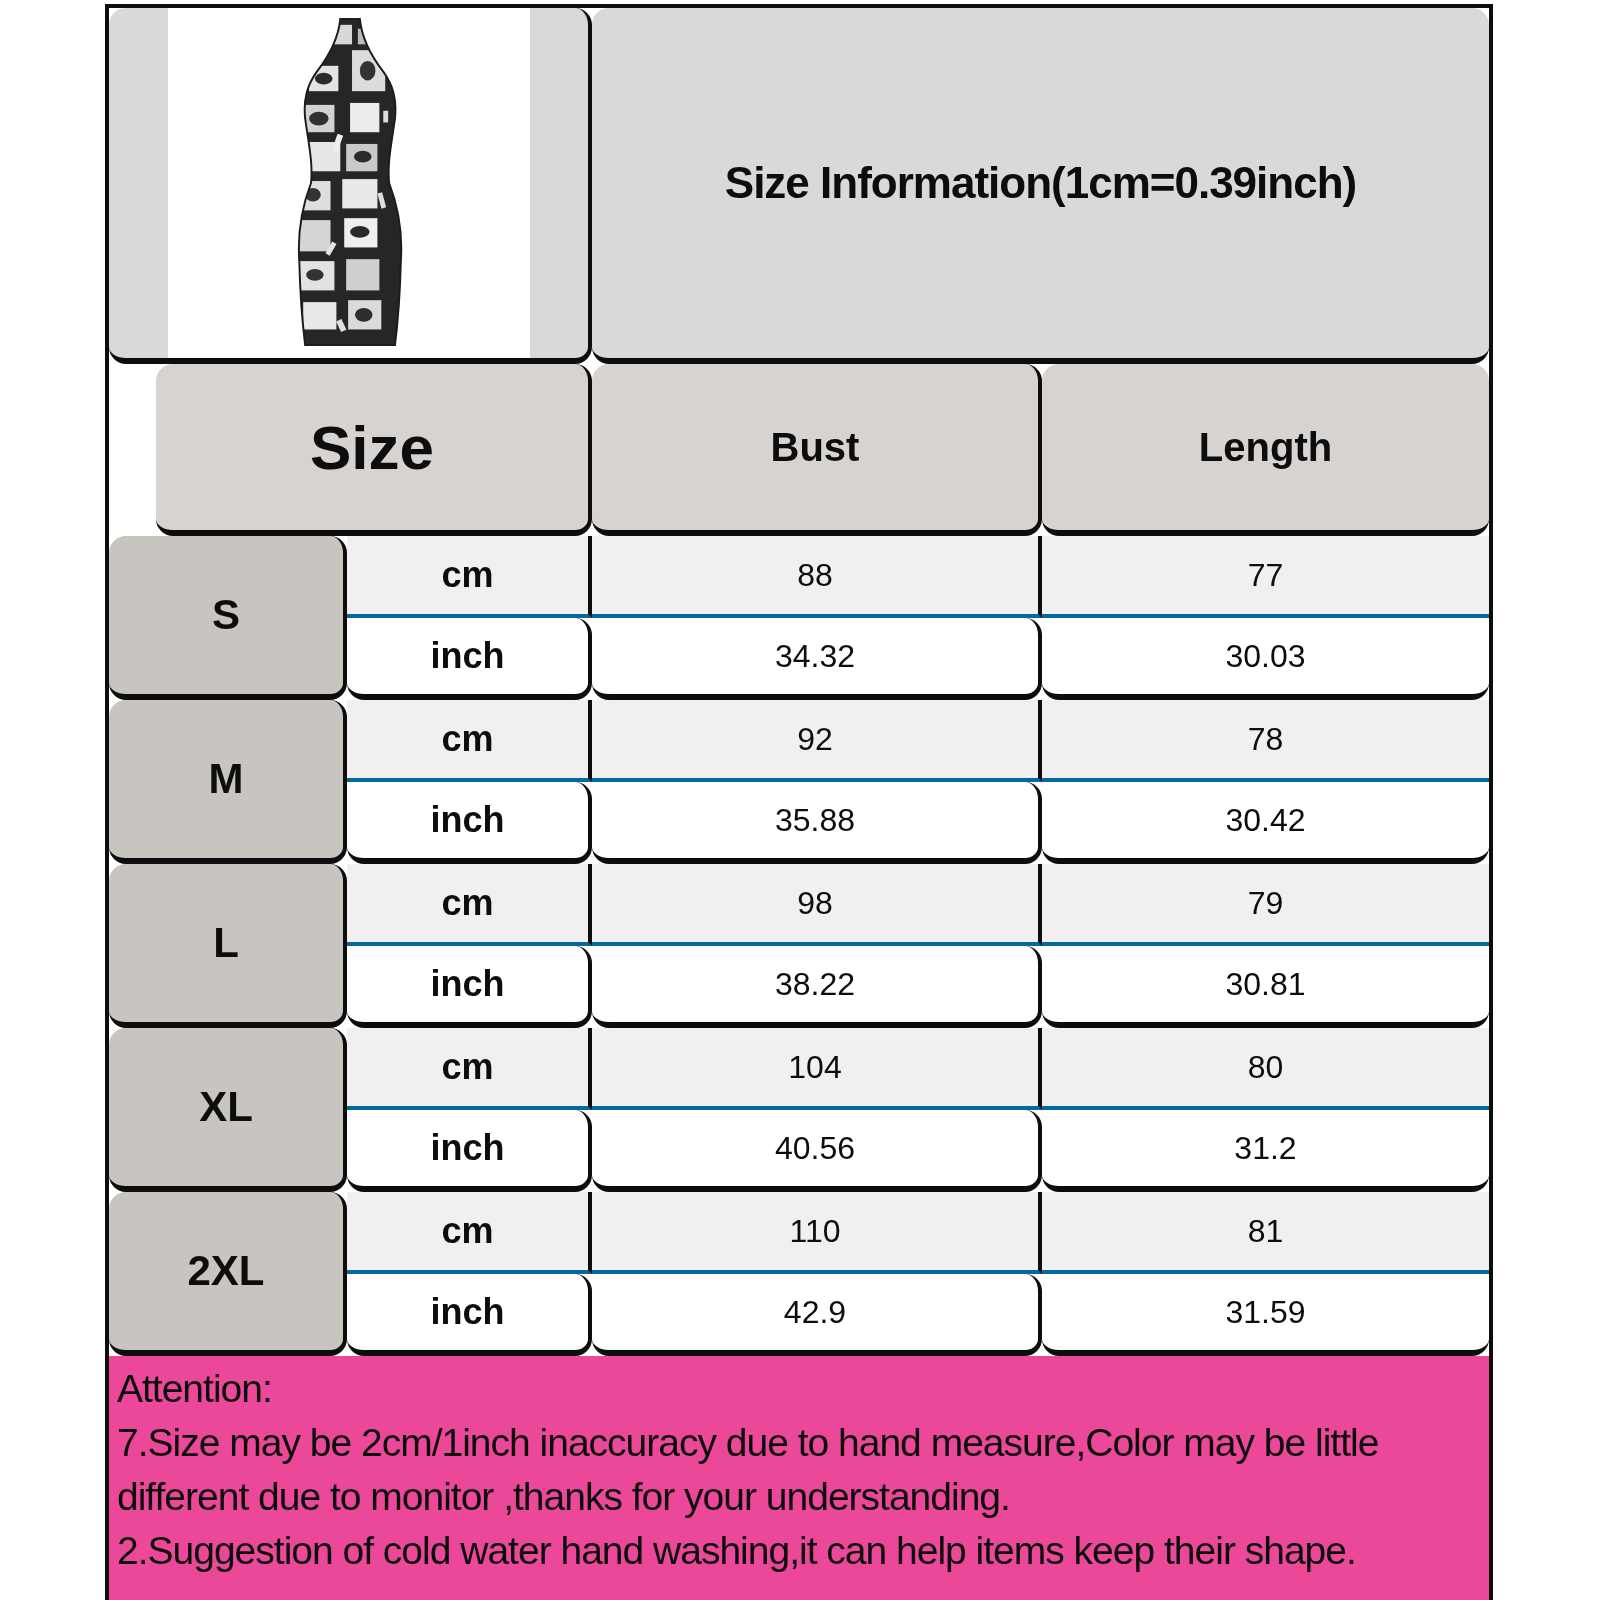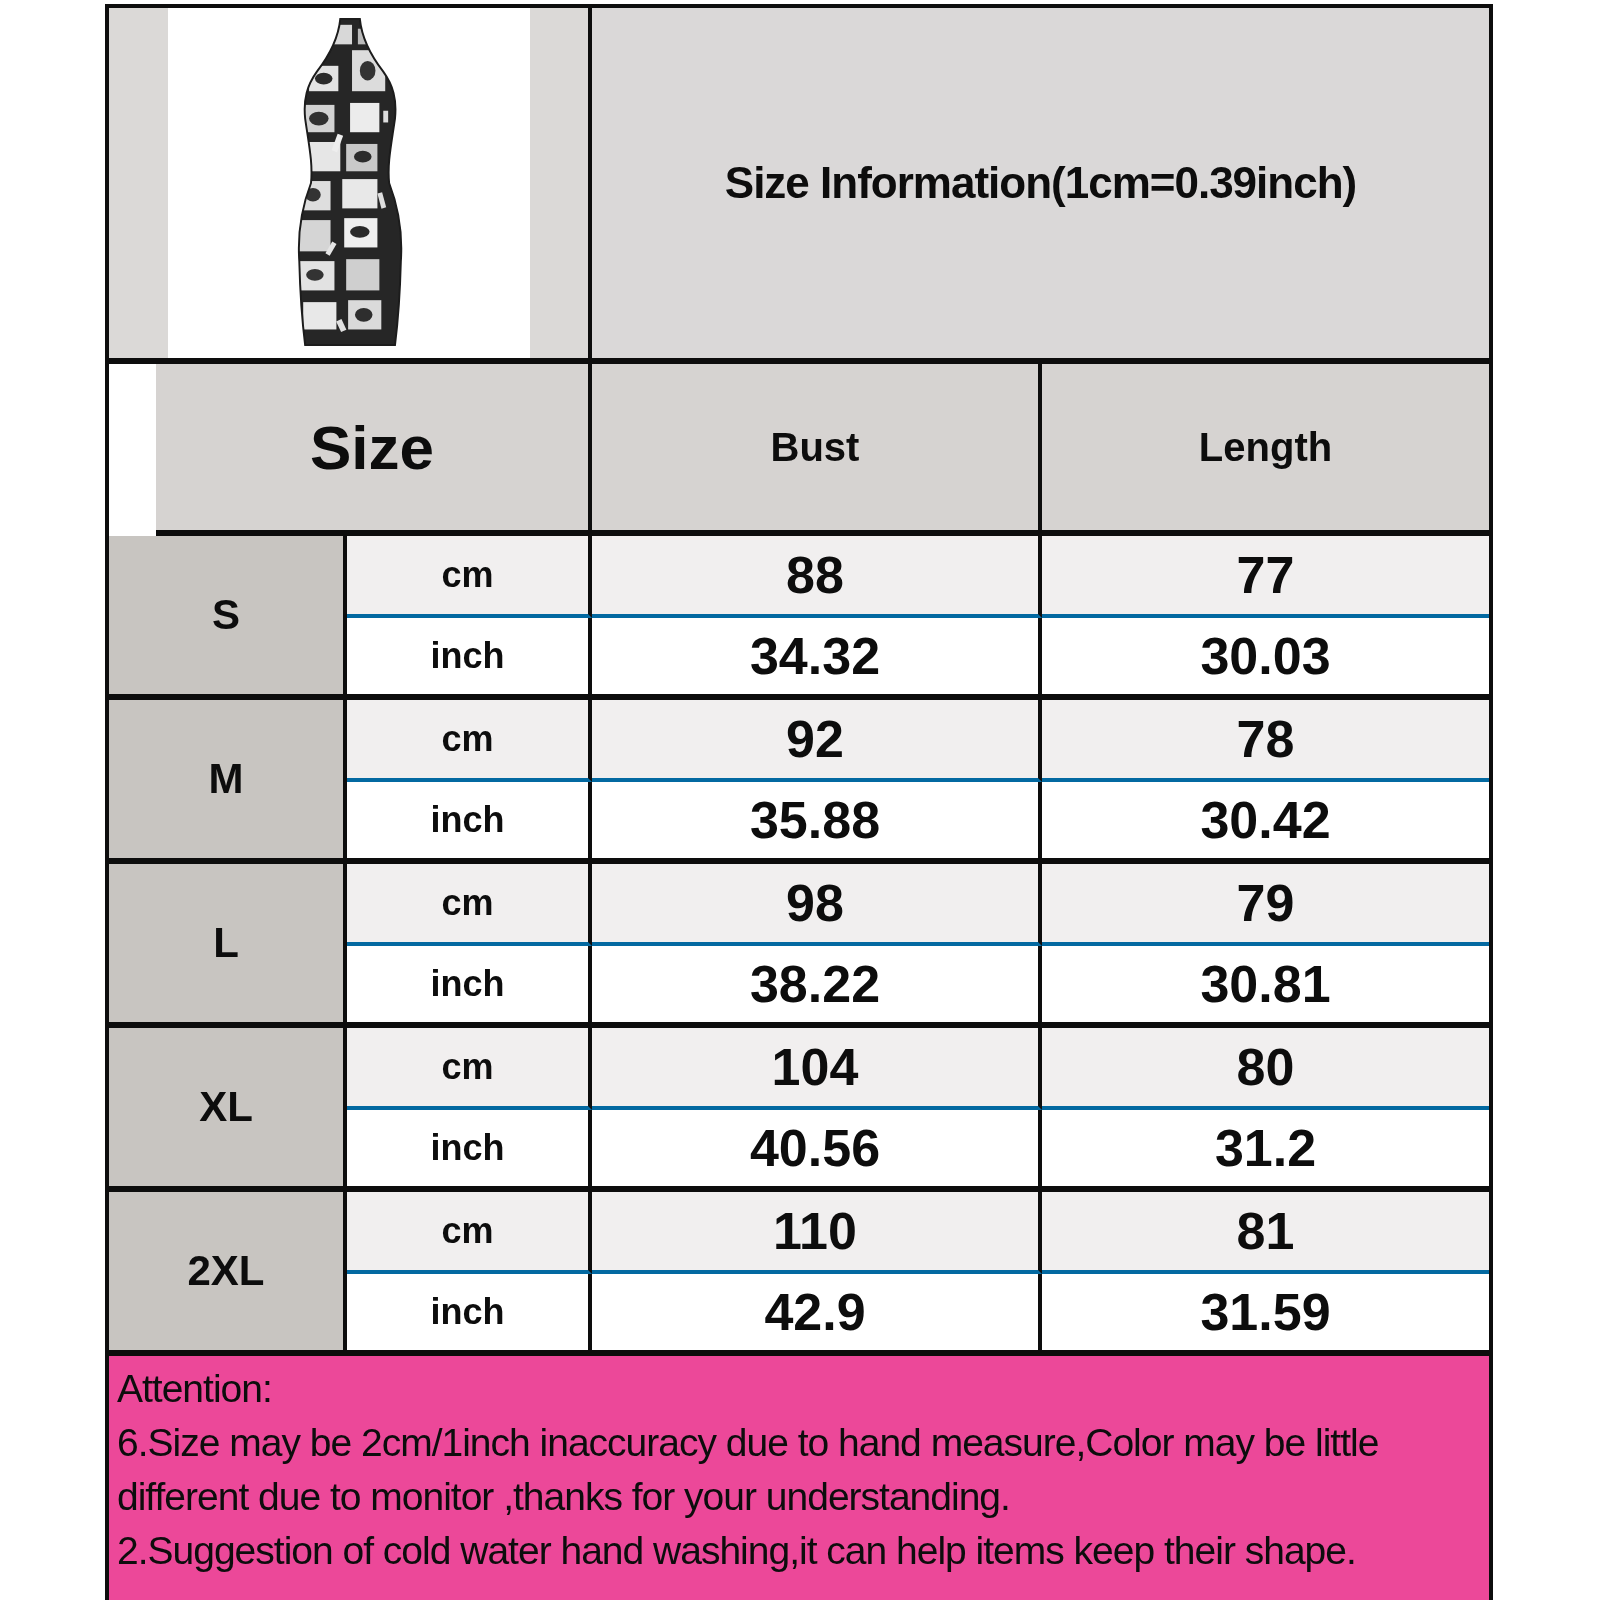--- a/index.html
+++ b/index.html
@@ -10,40 +10,40 @@
     position:absolute;left:105px;top:4px;width:1388px;height:1596px;
     display:grid;
     grid-template-columns:238px 245px 450px 1fr;
     grid-template-rows:356px 172px repeat(10,82px) minmax(0,1fr);
     border:4px solid #0d0d0d;border-bottom:none;
     background:#ffffff;box-sizing:border-box;
   }
   .cell{display:flex;align-items:center;justify-content:center;box-sizing:border-box;overflow:hidden;}
   .br{border-right:4px solid #0d0d0d;}
   .bb{border-bottom:4px solid #0369a1;}
-  .bbT{border-bottom:6px solid #0d0d0d;}
+  .bbT{border-bottom:6px solid #0d0d0d;border-radius:17px;}
 
   .c-img{grid-column:1/3;background:#dbd9d7;}
   .c-title{grid-column:3/5;background:#dad8d8;}
   .c-hsize{grid-column:1/3;margin-left:47px;}
   .bg-head{background:#d6d3d1;}
   .bg-size{background:#c8c5c1;}
   .bg-cm{background:#f1efef;}
   .bg-inch{background:#ffffff;}
   .size-cell{grid-column:1;grid-row:span 2;}
 
   .photo{width:362px;height:100%;background:#ffffff;display:flex;align-items:center;justify-content:center;}
   .photo svg{height:332px;width:auto;display:block;}
 
   .title-text{font-size:44px;font-weight:700;letter-spacing:-1px;}
   .hsize-text{font-size:62px;font-weight:700;}
   .hcol-text{font-size:40px;font-weight:700;}
   .size-text{font-size:42px;font-weight:700;}
   .unit-text{font-size:36px;font-weight:700;}
-  .val-text{font-size:52px;font-weight:700;}
+  .val-text{font-size:32px;font-weight:400;}
 
   .attention{
     grid-column:1/5;background:#ec4899;display:block;
     padding:6px 8px 0 8px;font-size:39px;line-height:54px;
     letter-spacing:-1px;font-weight:400;box-sizing:border-box;
   }
 </style>
 </head>
 <body>
 
@@ -213,18 +213,18 @@
     </div>
     <div class="cell bg-inch br bbT">
       <span class="val-text">42.9</span>
     </div>
     <div class="cell bg-inch bbT">
       <span class="val-text">31.59</span>
     </div>
 
     <div class="attention">
       <div>Attention:</div>
-      <div>6.Size may be 2cm/1inch inaccuracy due to hand measure,Color may be little different due to monitor ,thanks for your understanding.</div>
+      <div>7.Size may be 2cm/1inch inaccuracy due to hand measure,Color may be little different due to monitor ,thanks for your understanding.</div>
       <div>2.Suggestion of cold water hand washing,it can help items keep their shape.</div>
     </div>
 
   </div>
 </div>
 
 </body></html>

